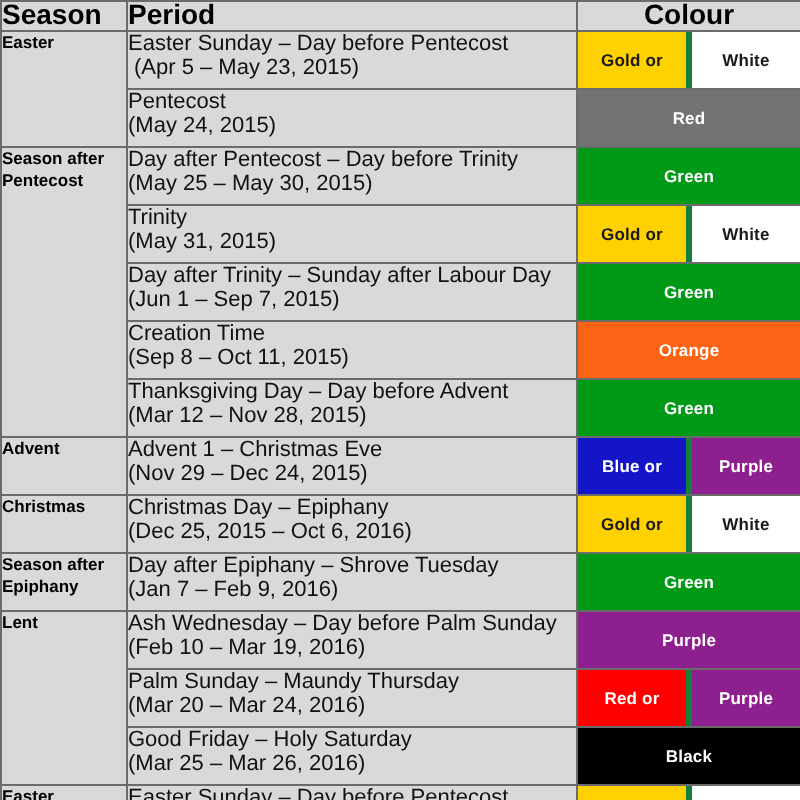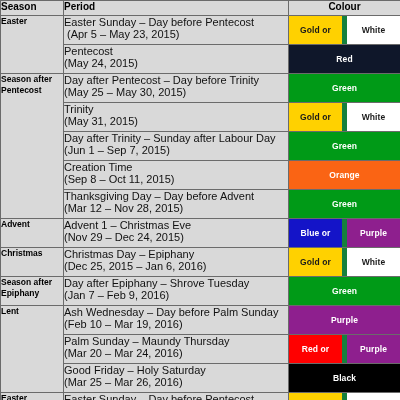--- a/index.html
+++ b/index.html
@@ -30,21 +30,21 @@
   #cal-table td {
     border: 1px solid #6b6b6b;
     padding: 0;
     vertical-align: top;
   }
 
   
   thead th {
     height: 14px;
     background: #d9d9d9;
-    font-size: 10px;
+    font-size: 14px;
     font-weight: bold;
     color: #000;
     text-align: left;
     padding: 1px 0 1px 3px;
     line-height: 12px;
     white-space: nowrap;
   }
   thead th.th-colour {
     text-align: center;
     padding-left: 0;
@@ -99,21 +99,21 @@
     flex: 1 1 0;
     display: flex;
     align-items: center;
     justify-content: center;
     font-size: 8.5px;
     font-weight: bold;
     letter-spacing: 0.1px;
     text-align: center;
   }
   .swatch + .swatch {
-    border-left: 5px solid #15803d;
+    border-left: 3px solid #15803d;
   }
 </style>
 </head>
 <body>
 
 <table id="cal-table">
   <colgroup>
     <col class="c-season">
     <col class="c-period">
     <col class="c-colour">
@@ -141,21 +141,21 @@
           </div>
         </td>
       </tr>
       <tr>
         <td class="period">
           <span class="p-title">Pentecost</span>
           <span class="p-dates">(May 24, 2015)</span>
         </td>
         <td class="colour">
           <div class="swatch-wrap">
-            <div class="swatch" style="background: #0f172a; color: rgb(255, 255, 255);">Red</div>
+            <div class="swatch" style="background: #737373; color: rgb(255, 255, 255);">Red</div>
           </div>
         </td>
       </tr>
       <tr>
         <td class="season" rowspan="5">
           <span class="season-label">Season after
 Pentecost</span>
         </td>
         <td class="period">
           <span class="p-title">Day after Pentecost – Day before Trinity</span>
@@ -226,21 +226,21 @@
             <div class="swatch" style="background: rgb(142, 31, 142); color: rgb(255, 255, 255);">Purple</div>
           </div>
         </td>
       </tr>
       <tr>
         <td class="season" rowspan="1">
           <span class="season-label">Christmas</span>
         </td>
         <td class="period">
           <span class="p-title">Christmas Day – Epiphany</span>
-          <span class="p-dates">(Dec 25, 2015 – Jan 6, 2016)</span>
+          <span class="p-dates">(Dec 25, 2015 – Oct 6, 2016)</span>
         </td>
         <td class="colour">
           <div class="swatch-wrap">
             <div class="swatch" style="background: rgb(255, 209, 0); color: rgb(26, 26, 26);">Gold or</div>
             <div class="swatch" style="background: rgb(255, 255, 255); color: rgb(26, 26, 26);">White</div>
           </div>
         </td>
       </tr>
       <tr>
         <td class="season" rowspan="1">

